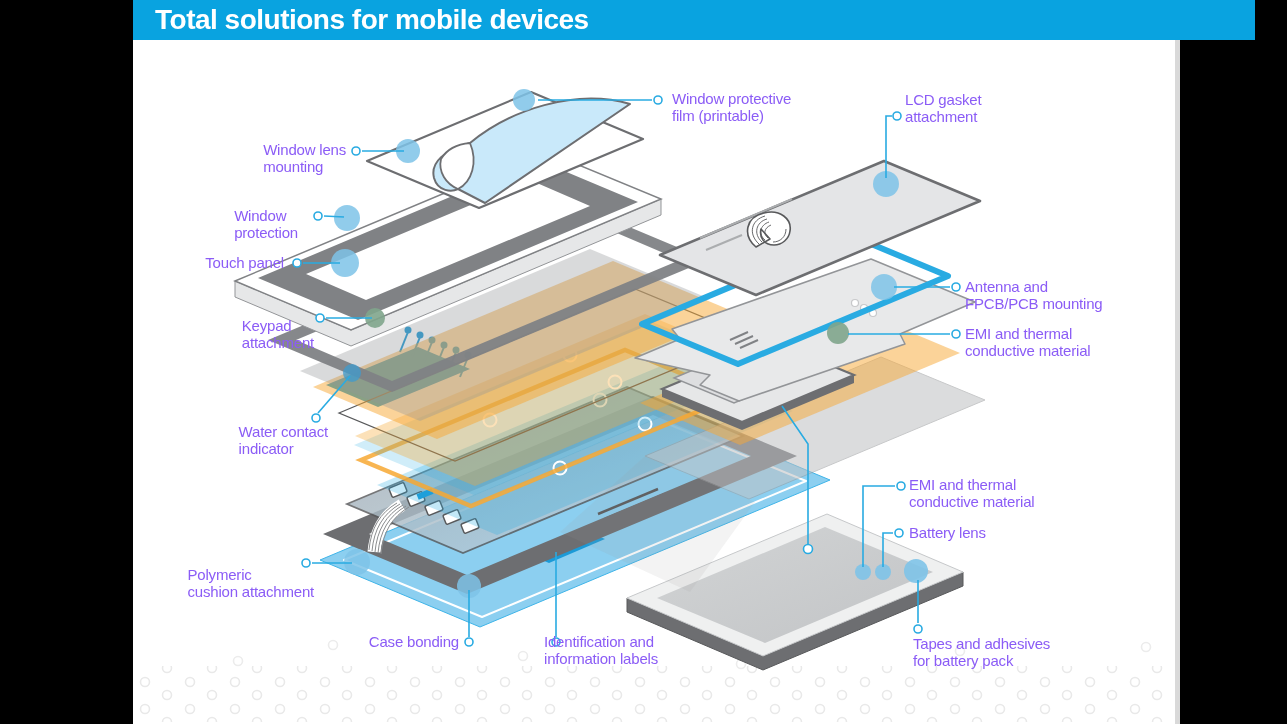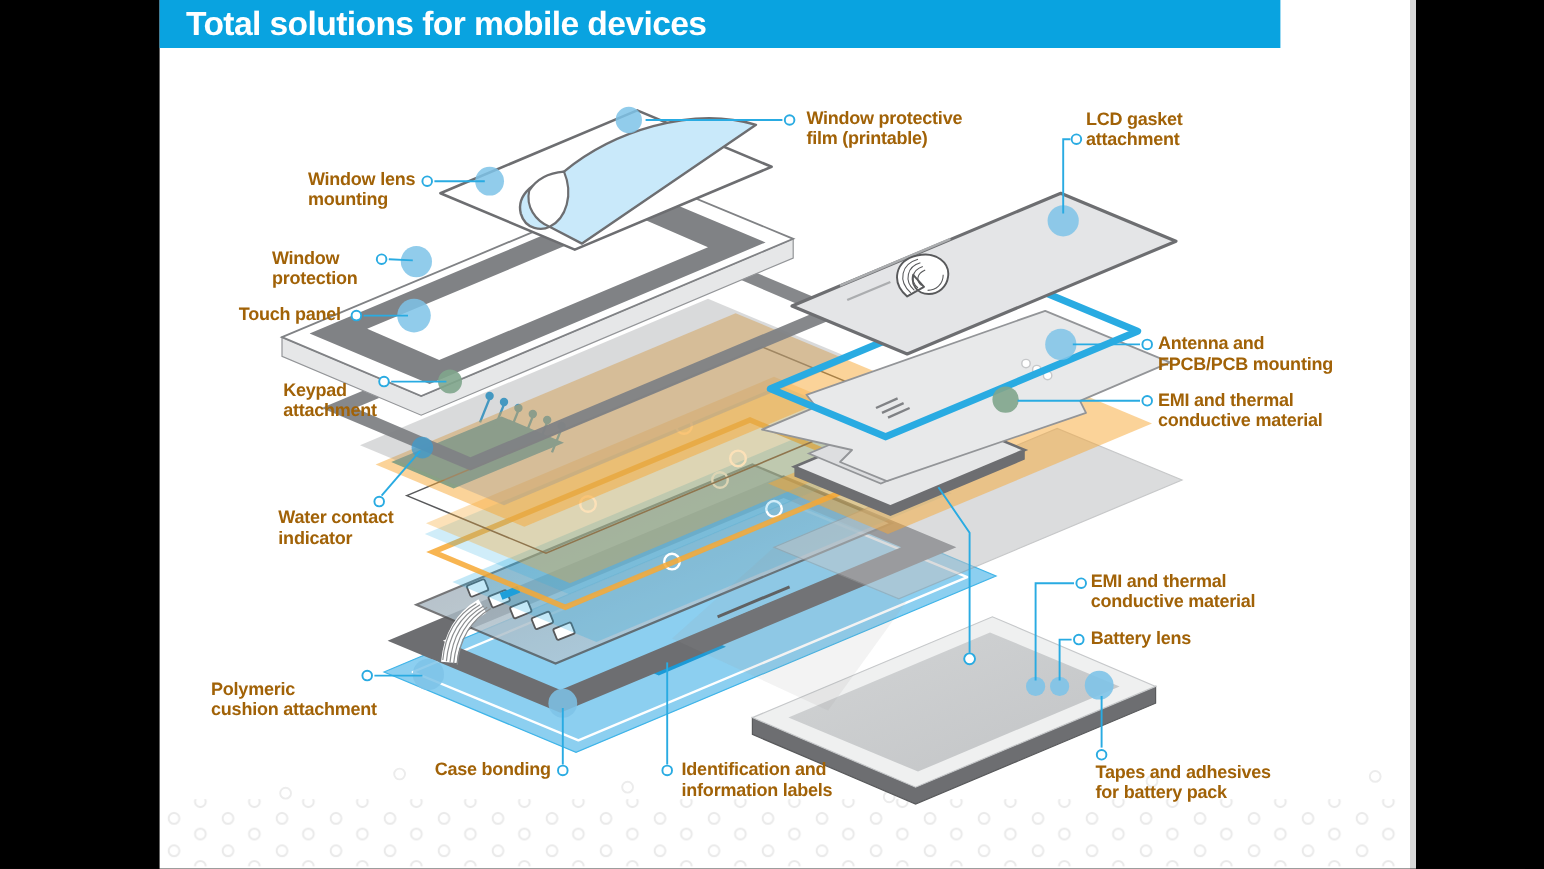--- a/index.html
+++ b/index.html
@@ -3,25 +3,25 @@
 <meta charset="utf-8">
 <style>
   html,body{margin:0;padding:0;background:#000;}
   body{width:1287px;height:724px;position:relative;overflow:hidden;
        font-family:"Liberation Sans",sans-serif;}
   .stage{position:absolute;left:133px;top:0;width:1042px;height:724px;background:#fff;}
   .edge-strip{position:absolute;left:1175px;top:0;width:5px;height:724px;background:#d9d9d9;}
   .black-bar{position:absolute;top:0;height:724px;background:#000;}
   .bar-left{left:0;width:133px;}
   .bar-right{left:1180px;width:107px;}
-  .header{position:absolute;left:133px;top:0;width:934px;height:40px;background:#09a3e0;}
+  .header{position:absolute;left:133px;top:0;width:1122px;height:40px;background:#09a3e0;}
   .header .title{position:absolute;left:22px;top:0;line-height:40px;color:#fff;
        font-size:28px;font-weight:bold;letter-spacing:-0.5px;white-space:nowrap;}
   .diagram-svg{position:absolute;left:0;top:0;}
-  .lbl{position:absolute;color:#a16207;font-size:15px;line-height:16.5px;letter-spacing:-0.2px;font-weight:bold;}
+  .lbl{position:absolute;color:#8b5cf6;font-size:15px;line-height:16.5px;letter-spacing:-0.2px;}
   .lbl span{display:block;}
   .r{text-align:left;}
 </style>
 </head>
 <body>
 
 <div class="black-bar bar-left"></div>
 <div class="stage"></div>
 <div class="edge-strip"></div>
 <div class="black-bar bar-right"></div>
@@ -298,21 +298,21 @@
   <span>Water contact</span>
   <span>indicator</span>
 </div>
 <div class="lbl r" style="right:973px;top:567px">
   <span>Polymeric</span>
   <span>cushion attachment</span>
 </div>
 <div class="lbl r" style="right:828px;top:634px">
   <span>Case bonding</span>
 </div>
-<div class="lbl" style="left:568px;top:634px">
+<div class="lbl" style="left:544px;top:634px">
   <span>Identification and</span>
   <span>information labels</span>
 </div>
 <div class="lbl" style="left:905px;top:92px">
   <span>LCD gasket</span>
   <span>attachment</span>
 </div>
 <div class="lbl" style="left:965px;top:279px">
   <span>Antenna and</span>
   <span>FPCB/PCB mounting</span>

